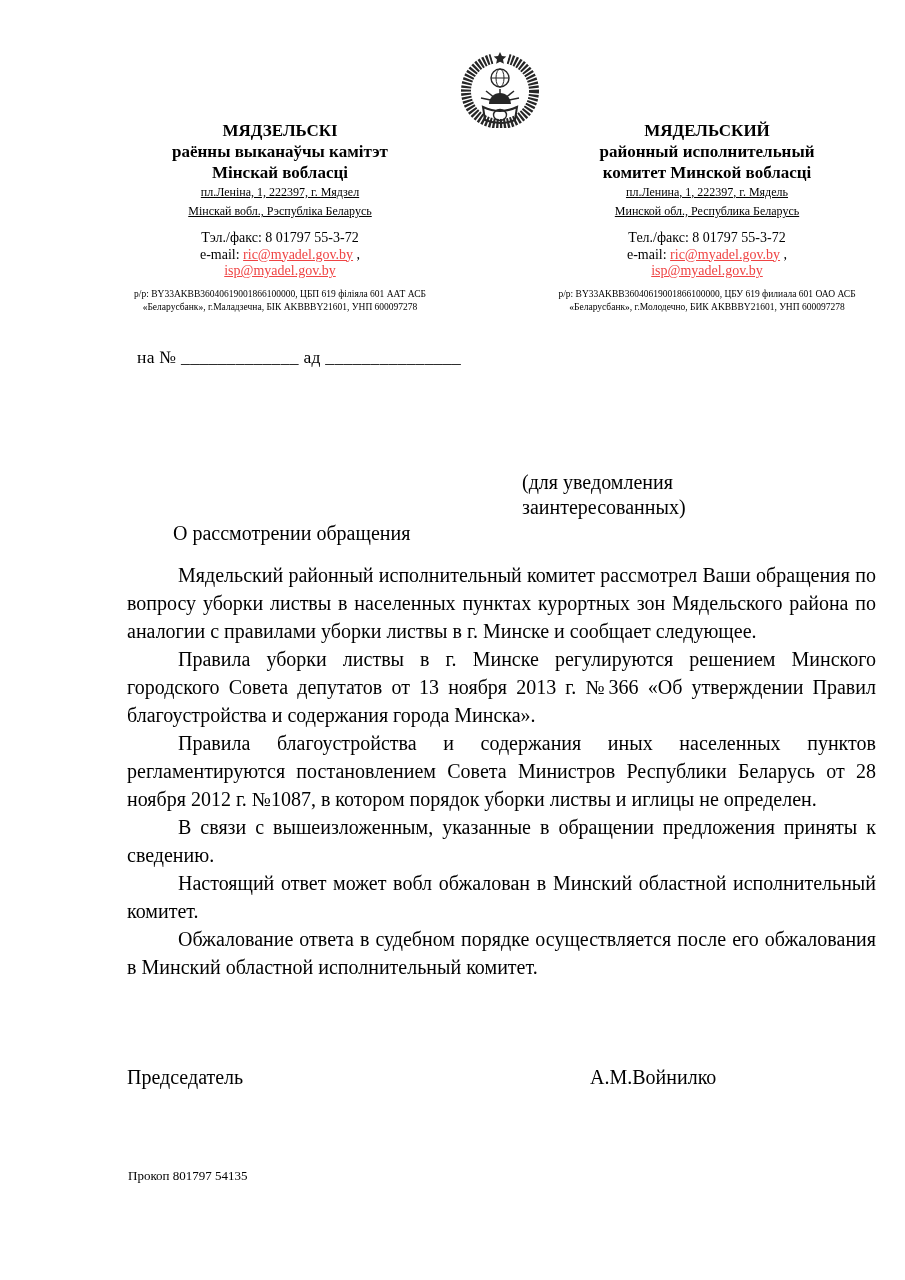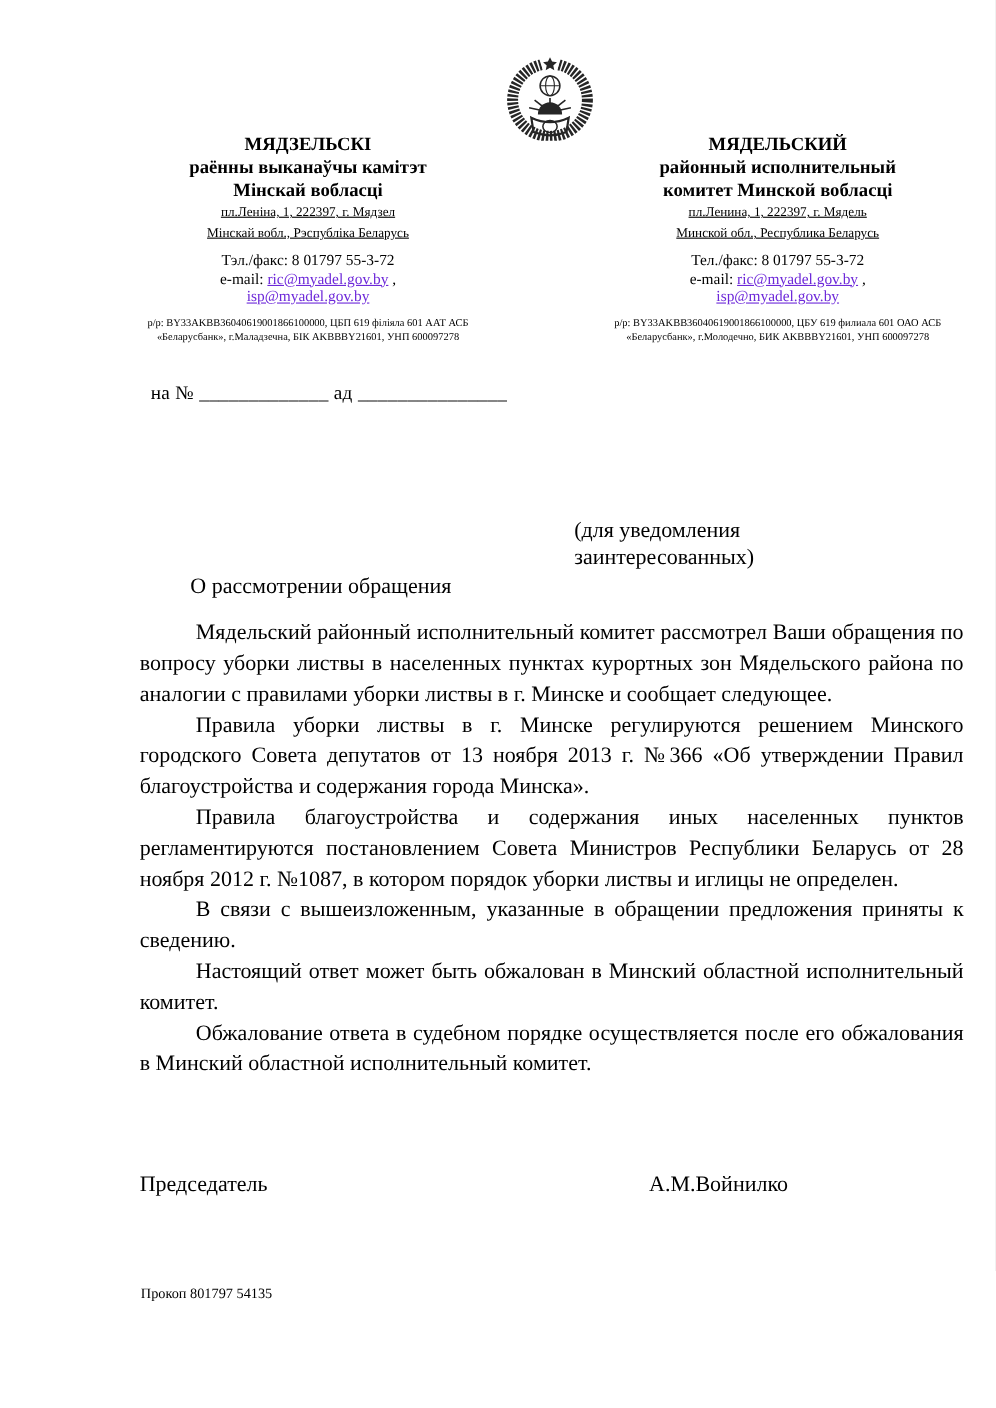--- a/index.html
+++ b/index.html
@@ -14,21 +14,21 @@
   }
   .emblem { position:absolute; left:455px; top:50px; width:90px; height:78px; }
 
   .col { position:absolute; top:120px; text-align:center; }
   .col-left  { left:108px; width:344px; }
   .col-right { left:533px; width:348px; }
 
   .org-line  { font-weight:700; font-size:17px; line-height:21px; }
   .addr-line { font-size:12px; line-height:19px;text-decoration:underline; }
   .contact   { margin-top:9px; font-size:14px; line-height:16.5px; }
-  .contact a { color:#6d28d9; text-decoration:underline; }
+  .contact a { color:#ef4444; text-decoration:underline; }
   .bank      { margin-top:8px; font-size:9.5px; line-height:13px; }
 
   .date-line { position:absolute; left:137px; top:310px; font-size:21px; }
   .ref-line  { position:absolute; left:137px; top:347px; font-size:17.5px; letter-spacing:0.3px; }
 
   .notice { position:absolute; left:522px; top:470px; font-size:20px; line-height:25px; }
   .subject { position:absolute; left:127px; top:522px; font-size:20px;margin-left:46px; }
 
   .body-text {
     position:absolute; left:127px; top:561px; width:749px;
@@ -109,21 +109,21 @@
   </div>
 
   <div class="subject">О рассмотрении обращения</div>
 
   <div class="body-text">
 
   <p class="body-p">Мядельский районный исполнительный комитет рассмотрел Ваши обращения по вопросу уборки листвы в населенных пунктах курортных зон Мядельского района по аналогии с правилами уборки листвы в г. Минске и сообщает следующее.</p>
       <p class="body-p">Правила уборки листвы в г. Минске регулируются решением Минского городского Совета депутатов от 13 ноября 2013 г. №366 «Об утверждении Правил благоустройства и содержания города Минска».</p>
       <p class="body-p">Правила благоустройства и содержания иных населенных пунктов регламентируются постановлением Совета Министров Республики Беларусь от 28 ноября 2012 г. №1087, в котором порядок уборки листвы и иглицы не определен.</p>
       <p class="body-p">В связи с вышеизложенным, указанные в обращении предложения приняты к сведению.</p>
-      <p class="body-p">Настоящий ответ может быть обжалован в Минский областной исполнительный комитет.</p>
+      <p class="body-p">Настоящий ответ может вобл обжалован в Минский областной исполнительный комитет.</p>
       <p class="body-p">Обжалование ответа в судебном порядке осуществляется после его обжалования в Минский областной исполнительный комитет.</p>
     </div>
 
   <div class="sig-title">Председатель</div>
   <div class="sig-name">А.М.Войнилко</div>
 
   <div class="footer-note">Прокоп 801797 54135</div>
 
 </div>
 

